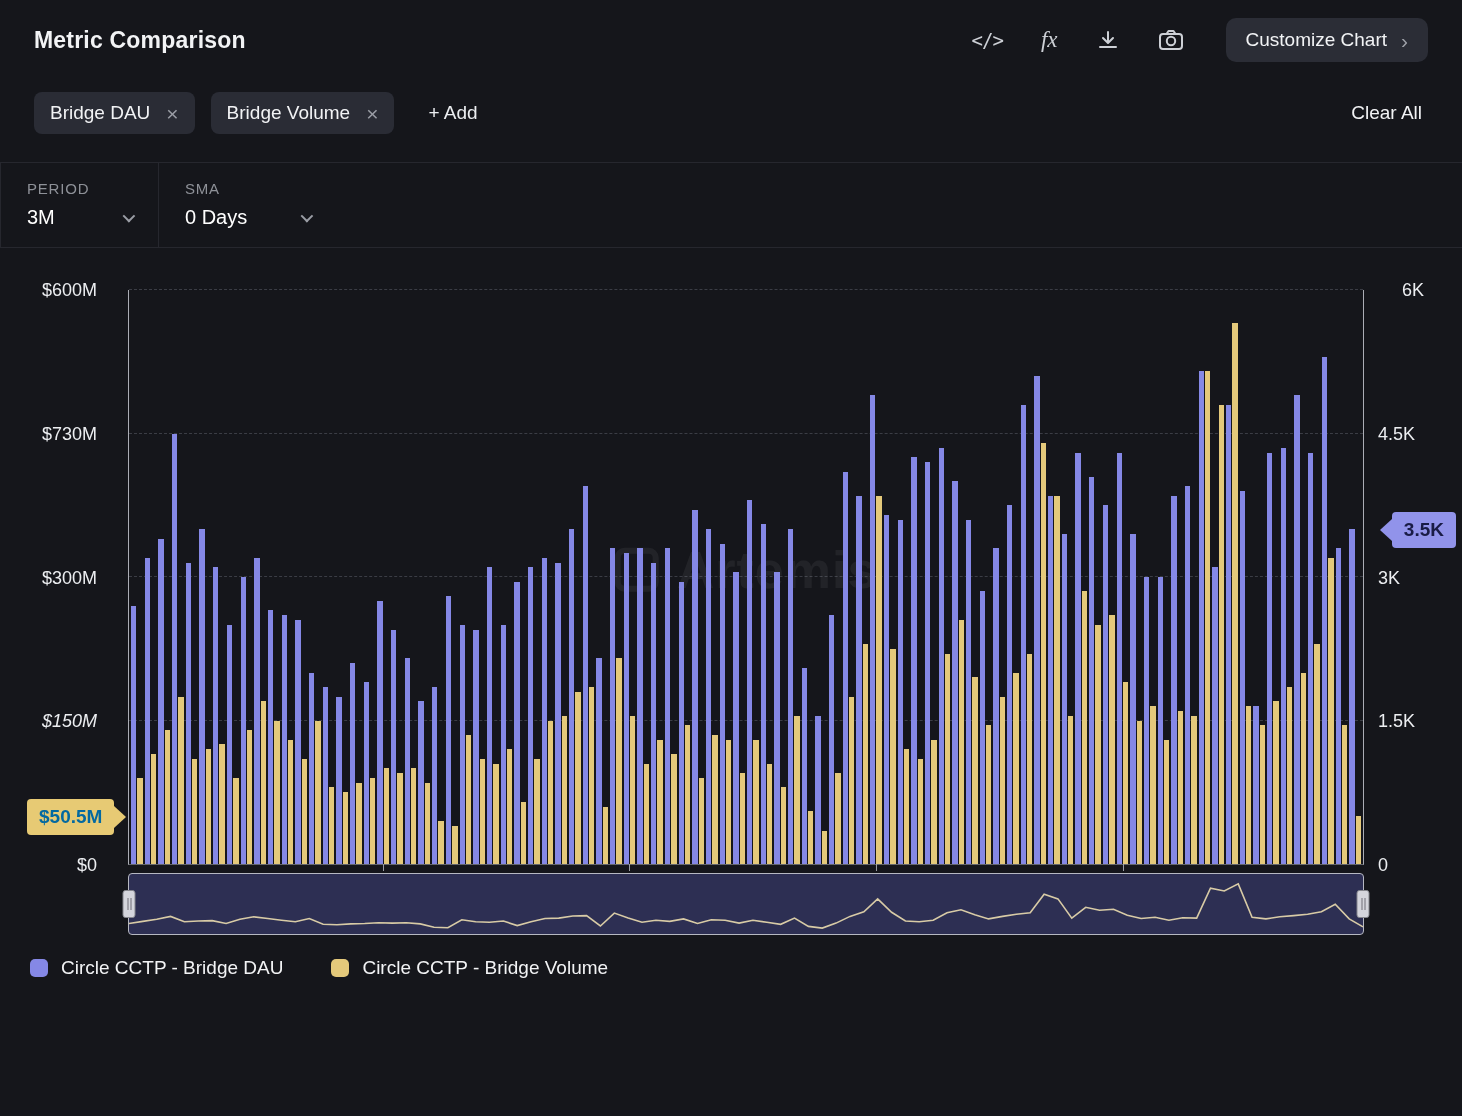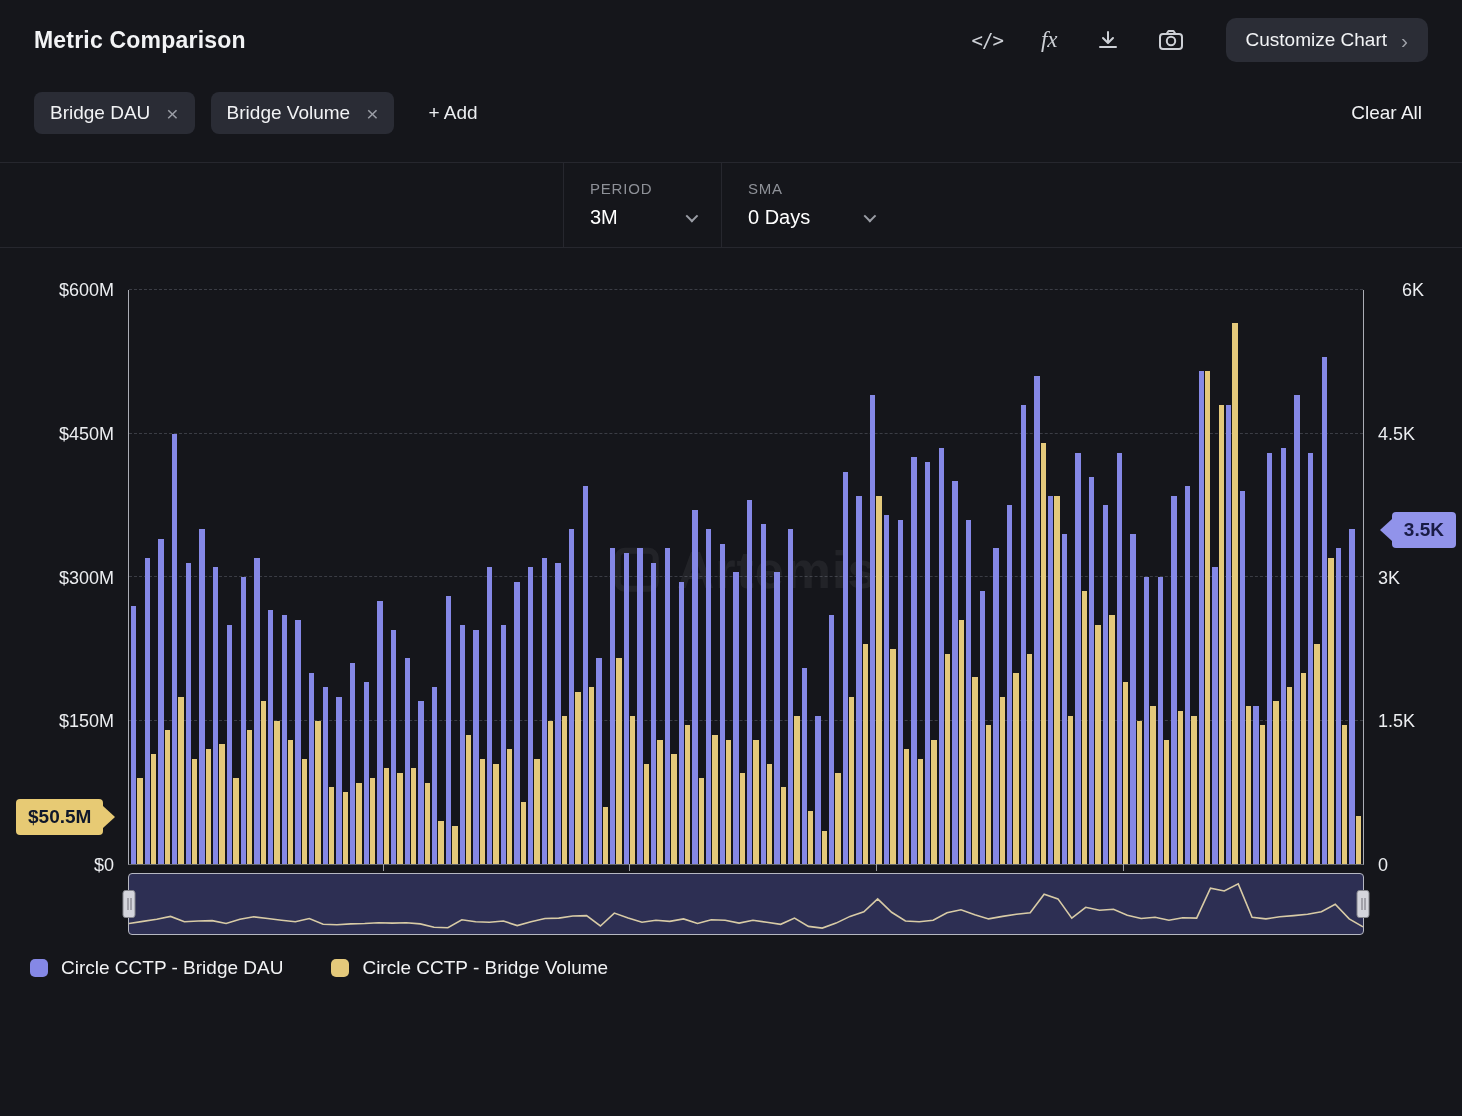--- a/index.html
+++ b/index.html
@@ -23,52 +23,52 @@
   
   .chips-row { display:flex; align-items:center; padding:12px 34px 28px; gap:16px; }
   .chip { background:#2a2c35; border-radius:8px; padding:10px 16px; font-size:19px;
     display:flex; align-items:center; gap:16px; cursor:pointer; }
   .chip .close { color:#9a9da5; font-size:21px; line-height:1; cursor:pointer; }
   .add-btn { font-size:19px; color:#eceef1; background:none; border:none; font-family:inherit;
     margin-left:12px; cursor:pointer; }
   .clear-all { margin-left:auto; font-size:19px; color:#f2f3f5; background:none; border:none;
     font-family:inherit; cursor:pointer; }
   
-  .controls-row { display:flex; justify-content:center; border-top:1px solid #26272e; border-bottom:1px solid #26272e; }
+  .controls-row { display:flex; justify-content:flex-start; border-top:1px solid #26272e; border-bottom:1px solid #26272e; }
   .control { border-left:1px solid #26272e; padding:17px 26px 18px; min-width:158px; cursor:pointer; }
   .control:last-child { min-width:178px; }
   .control-label { font-size:15px; color:#8e9198; letter-spacing:.8px; margin-bottom:9px; }
   .control-value { font-size:20px; color:#fff; display:flex; align-items:center; justify-content:space-between; gap:22px; }
   .chev-down { width:9px; height:9px; border-right:2px solid #9a9da5; border-bottom:2px solid #9a9da5;
     transform:rotate(45deg) translateY(-2px); flex:none; }
   
   .chart-section { padding-top:42px; }
   .chart-wrap { position:relative; display:grid; grid-template-columns:128px 1fr 98px; height:575px; }
   .axis { position:relative; }
   .axis-label { position:absolute; transform:translateY(50%); font-size:18px; color:#eceef1; white-space:nowrap; }
-  .axis-left .axis-label { right:14px; }
+  .axis-left .axis-label { right:31px; }
   .axis-right .axis-label { left:14px; }
   .plot { position:relative;
     border-left:1px solid rgba(198,200,208,.85);
     border-right:1px solid rgba(198,200,208,.85);
     border-bottom:1px solid rgba(198,200,208,.45); }
   .gridline { position:absolute; left:0; right:0; border-top:1px dashed #3b3d45; }
   .bars { position:absolute; inset:0; display:flex; align-items:flex-end; padding:0 1px; }
   .bar-group { flex:1 1 0; display:flex; align-items:flex-end; justify-content:center; gap:1px; height:100%; padding:0 1px; }
   .bar { flex:1 1 0; min-width:1px; }
   .bar.purple { background:#8588e6; }
   .bar.yellow { background:#e4c97b; }
   .x-tick { position:absolute; bottom:-7px; width:1px; height:7px; background:#9a9da5; }
   .watermark { position:absolute; top:50%; left:50%; transform:translate(-50%,-62%);
     display:flex; align-items:center; gap:18px; opacity:.055; pointer-events:none; }
   .watermark .mark { width:44px; height:44px; border:6px solid #fff; border-radius:10px; }
   .watermark .wm-text { font-size:52px; font-weight:700; color:#fff; letter-spacing:1px; }
   .tag { position:absolute; z-index:6; font-size:19px; font-weight:700; padding:7px 12px;
     border-radius:4px; transform:translateY(50%); white-space:nowrap; }
-  .tag-left { left:16px; background:#e7ca74; color:#0f172a; }
+  .tag-left { left:27px; background:#e7ca74; color:#0369a1; }
   .tag-left::after { content:""; position:absolute; left:100%; top:50%; transform:translateY(-50%);
     border:11px solid transparent; border-left:12px solid #e7ca74; border-right-width:0; }
   .tag-right { right:6px; background:#9193ea; color:#191b45; }
   .tag-right::before { content:""; position:absolute; right:100%; top:50%; transform:translateY(-50%);
     border:11px solid transparent; border-right:12px solid #9193ea; border-left-width:0; }
   
   .x-labels { position:relative; height:58px; margin:0 98px 0 128px; }
   .x-label { position:absolute; top:26px; transform:translateX(-50%); font-size:19px; color:#eceef1; white-space:nowrap; }
   
   .navigator { margin:8px 98px 0 128px; height:62px; border:1px solid #b6b8c2; border-radius:4px;
@@ -140,23 +140,23 @@
       <span>0 Days</span>
       <span class="chev-down"></span>
     </div>
   </div>
 </div>
 
 <div class="chart-section">
   <div class="chart-wrap">
     <div class="axis axis-left" id="axis-left">
         <div class="axis-label" style="bottom: 0%;">$0</div>
-        <div class="axis-label" style="bottom: 25%;">$150M</div>
+        <div class="axis-label" style="bottom: 25%; font-style: italic;">$150M</div>
         <div class="axis-label" style="bottom: 50%;">$300M</div>
-        <div class="axis-label" style="bottom: 75%;">$450M</div>
+        <div class="axis-label" style="bottom: 75%;">$730M</div>
         <div class="axis-label" style="bottom: 100%;">$600M</div>
       </div>
     <div class="plot" id="plot">
       <div id="gridlines">
           <div class="gridline" style="bottom: 25%;"></div>
           <div class="gridline" style="bottom: 50%;"></div>
           <div class="gridline" style="bottom: 75%;"></div>
           <div class="gridline" style="bottom: 100%;"></div>
         </div>
       <div class="watermark">

